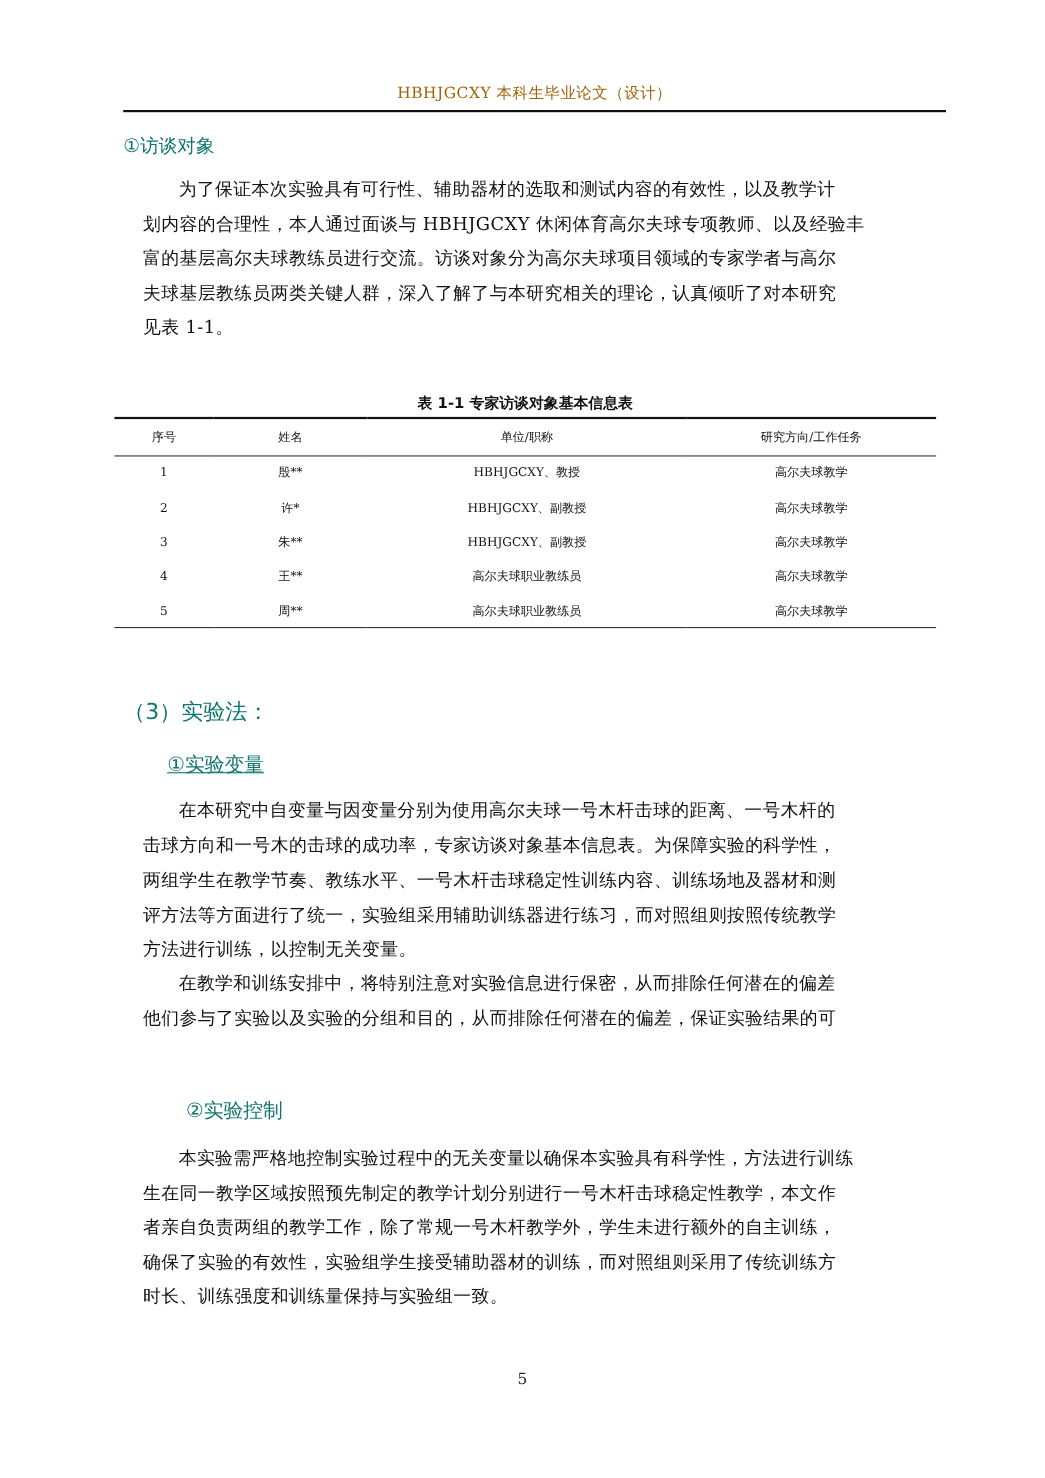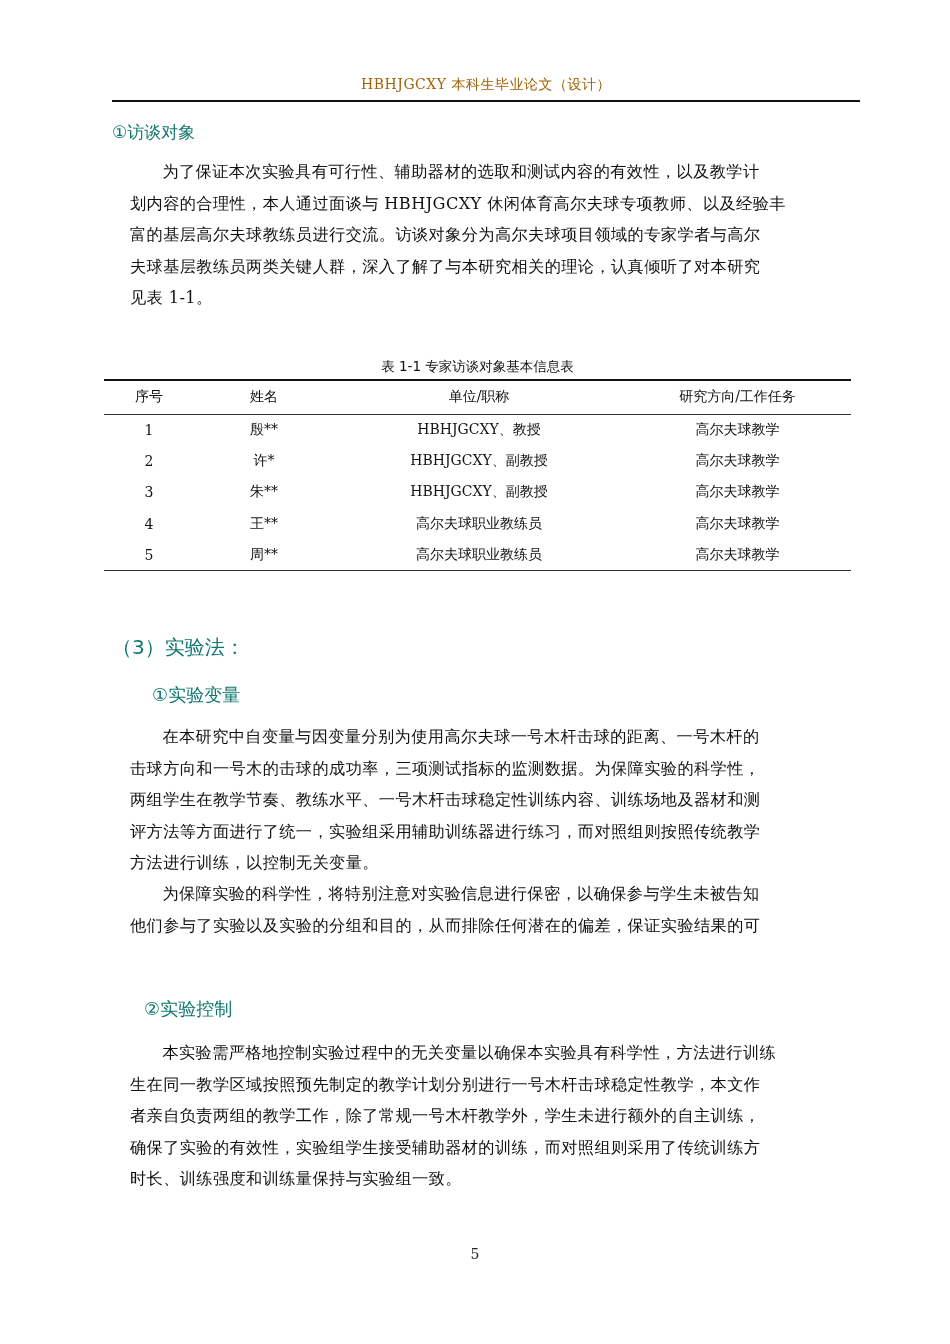--- a/index.html
+++ b/index.html
@@ -4,22 +4,22 @@
   <style>
     * { margin: 0; padding: 0; box-sizing: border-box; }
     html, body { width: 950px; height: 1344px; background: #ffffff; }
     body { position: relative; color: #111; font-family: "DejaVu Serif", "Liberation Serif", serif; overflow: hidden; }
     .page-header { position: absolute; left: 112px; top: 76px; width: 748px; text-align: center; font-size: 14px; letter-spacing: 0.5px; color: #a16207; }
     .header-rule { position: absolute; left: 112px; top: 100px; width: 748px; height: 2px; background: #111; }
     .heading { position: absolute; font-family: "DejaVu Sans", "Liberation Sans", sans-serif; font-size: 17px; color: #0f766e; }
     .para { position: absolute; left: 112px; width: 748px; font-size: 16.2px; line-height: 31.5px; text-align: justify; text-indent: 2em; color: #111; letter-spacing: 0.4px; margin-left: 18px; }
     .para .line { display: block; white-space: nowrap; }
     .para .line:not(:first-child) { text-indent: 0; }
-    .caption { position: absolute; left: 104px; top: 358px; width: 747px; text-align: center; font-family: "DejaVu Sans", "Liberation Sans", sans-serif; font-size: 13.5px; font-weight: normal; color: #111; }
-    table.info { position: absolute; left: 104px; top: 379px; width: 747px; border-collapse: collapse; font-size: 14px; color: #111; }
+    .caption { position: absolute; left: 104px; top: 358px; width: 747px; text-align: center; font-family: "DejaVu Sans", "Liberation Sans", sans-serif; font-size: 13.5px; font-weight: bold; color: #111; }
+    table.info { position: absolute; left: 104px; top: 379px; width: 747px; border-collapse: collapse; font-size: 11px; color: #111; }
     table.info thead tr { border-top: 2px solid #111; border-bottom: 1px solid #333; }
     table.info tbody tr:last-child { border-bottom: 1px solid #333; }
     table.info th { font-weight: normal; height: 34px; text-align: center; }
     table.info td { height: 31.4px; text-align: center; }
     .col-no { width: 90px; }
     .col-name { width: 140px; }
     .col-unit { width: 290px; }
     .col-dir { width: 227px; }
     .page-number { position: absolute; left: 0; width: 950px; top: 1246px; text-align: center; font-size: 14px; color: #222; }
   </style>
@@ -79,36 +79,36 @@
       <td>5</td>
       <td>周**</td>
       <td>高尔夫球职业教练员</td>
       <td>高尔夫球教学</td>
     </tr>
   </tbody>
 </table>
 
 <div class="heading" style="left:112px; top:634px; font-size:20px;">（3）实验法：</div>
 
-<div class="heading" style="left:152px; top:683px; font-size:18px;">①实验变量</div>
+<div class="heading" style="left:152px; top:683px; font-size:18px;text-decoration:underline;">①实验变量</div>
 
 <div class="para" style="top:721px;">
   <span class="line">在本研究中自变量与因变量分别为使用高尔夫球一号木杆击球的距离、一号木杆的</span>
-  <span class="line">击球方向和一号木的击球的成功率，三项测试指标的监测数据。为保障实验的科学性，</span>
+  <span class="line">击球方向和一号木的击球的成功率，专家访谈对象基本信息表。为保障实验的科学性，</span>
   <span class="line">两组学生在教学节奏、教练水平、一号木杆击球稳定性训练内容、训练场地及器材和测</span>
   <span class="line">评方法等方面进行了统一，实验组采用辅助训练器进行练习，而对照组则按照传统教学</span>
   <span class="line">方法进行训练，以控制无关变量。</span>
 </div>
 
 <div class="para" style="top:878px;">
-  <span class="line">为保障实验的科学性，将特别注意对实验信息进行保密，以确保参与学生未被告知</span>
+  <span class="line">在教学和训练安排中，将特别注意对实验信息进行保密，从而排除任何潜在的偏差</span>
   <span class="line">他们参与了实验以及实验的分组和目的，从而排除任何潜在的偏差，保证实验结果的可</span>
 </div>
 
-<div class="heading" style="left:144px; top:997px; font-size:18px;">②实验控制</div>
+<div class="heading" style="left:169px; top:997px; font-size:18px;">②实验控制</div>
 
 <div class="para" style="top:1037px;">
   <span class="line">本实验需严格地控制实验过程中的无关变量以确保本实验具有科学性，方法进行训练</span>
   <span class="line">生在同一教学区域按照预先制定的教学计划分别进行一号木杆击球稳定性教学，本文作</span>
   <span class="line">者亲自负责两组的教学工作，除了常规一号木杆教学外，学生未进行额外的自主训练，</span>
   <span class="line">确保了实验的有效性，实验组学生接受辅助器材的训练，而对照组则采用了传统训练方</span>
   <span class="line">时长、训练强度和训练量保持与实验组一致。</span>
 </div>
 
 <div class="page-number">5</div>

